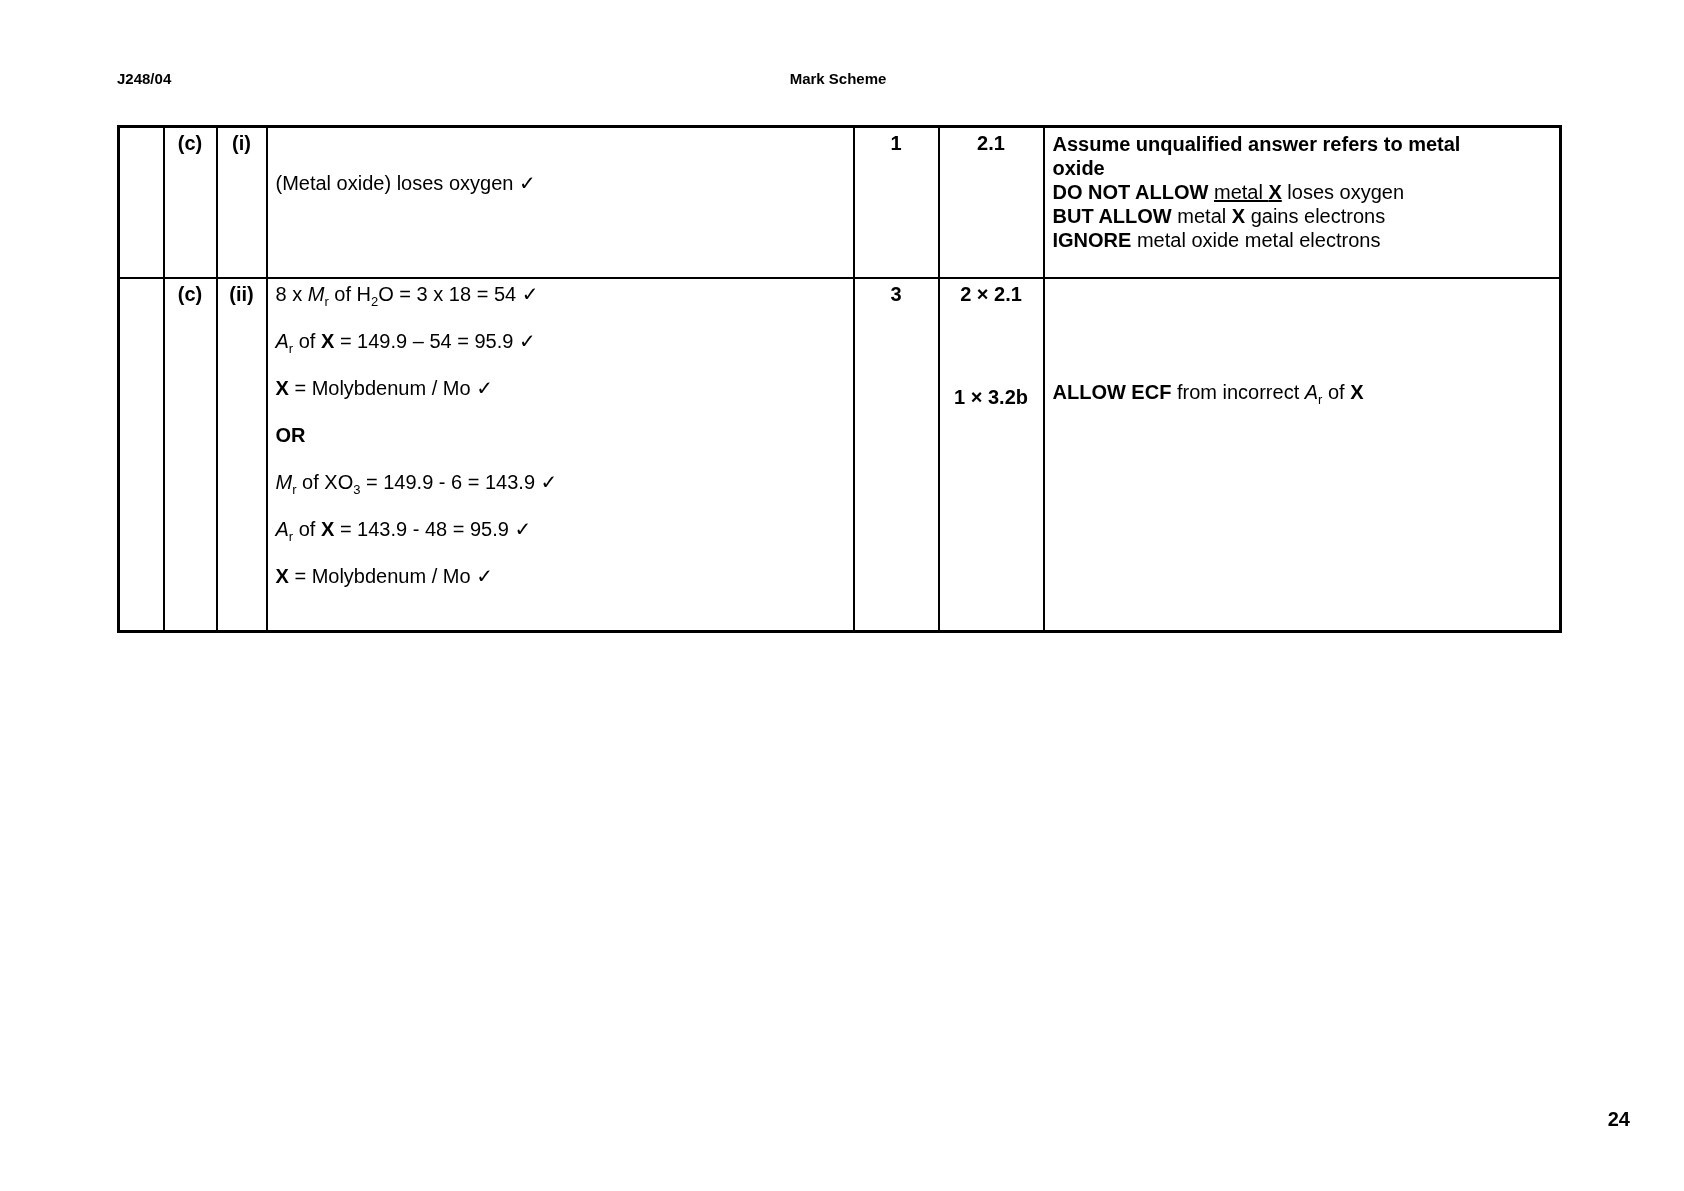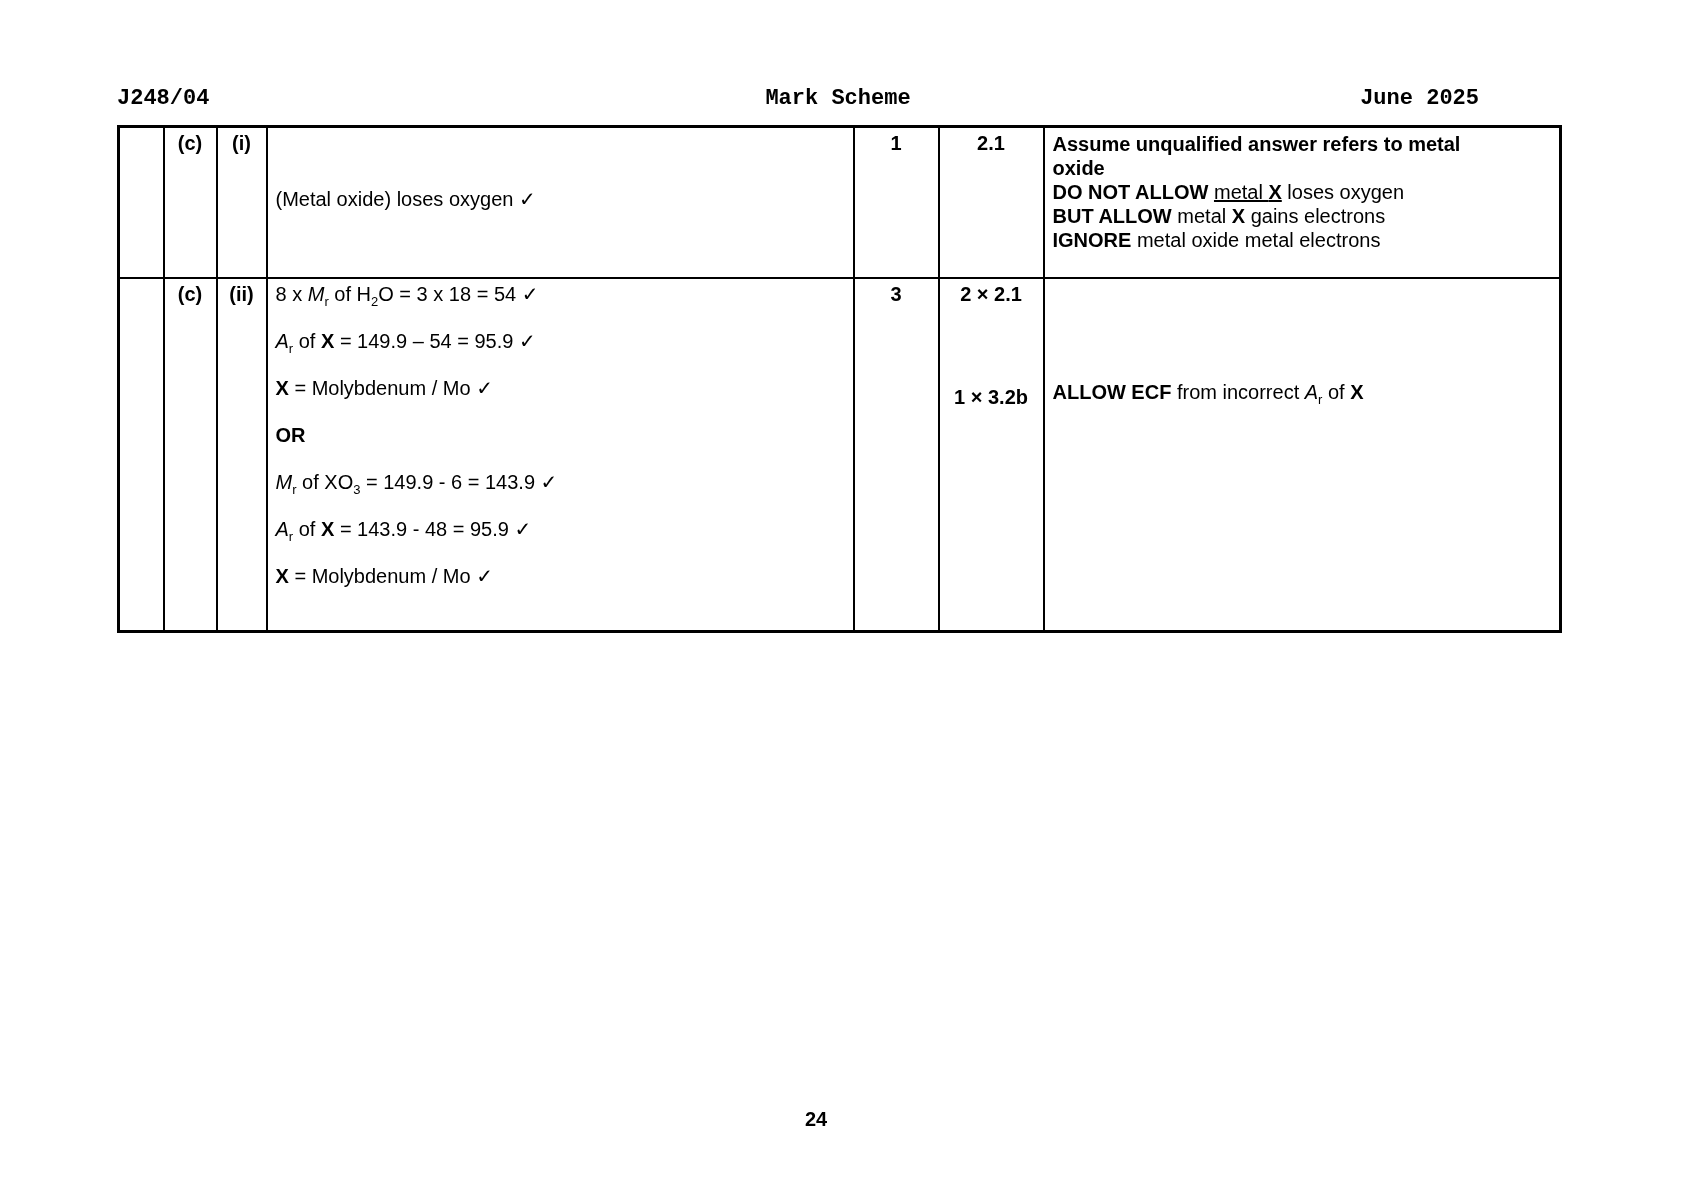--- a/index.html
+++ b/index.html
@@ -1,23 +1,23 @@
 <!DOCTYPE html>
 <html><head>
 <meta charset="utf-8">
 <style>
   html,body{margin:0;padding:0;}
   body{
     width:1684px;height:1191px;background:#ffffff;color:#000000;
     font-family:"Liberation Sans",sans-serif;position:relative;overflow:hidden;
   }
   .hdr{
-    position:absolute;top:86px;left:117px;width:1442px;
+    position:absolute;top:70px;left:117px;width:1442px;
     display:grid;grid-template-columns:1fr auto 1fr;
-    font-weight:bold;font-size:22px;font-family:Liberation Mono, monospace;
+    font-weight:bold;font-size:15px;
   }
   .hdr-left{text-align:left;}
   .hdr-center{text-align:left;}
   .hdr-right{text-align:right;padding-right:80px;}
 
   table.ms{
     position:absolute;top:125px;left:117px;width:1442px;
     border-collapse:collapse;border:3px solid #000;table-layout:fixed;
   }
   .ms th,.ms td{border:2px solid #000;vertical-align:top;padding:4px 8px;box-sizing:content-box;}
@@ -25,40 +25,39 @@
     font-size:20px;font-weight:bold;text-align:center;vertical-align:middle;
     height:44px;padding:2px 4px;line-height:22px;
   }
   tr.r1 td{height:141px;}
   tr.r2 td{height:343px;}
   .qnum,.qpart,.qsub{font-weight:bold;text-align:center;font-size:20px;padding:4px 2px;}
   .marks,.ao{font-weight:bold;text-align:center;font-size:20px;}
   .ans,.guid{font-size:20px;text-align:left;}
   .aline{line-height:23px;margin-bottom:24px;white-space:nowrap;}
   .gline{line-height:24px;}
-  .r1-answer{margin-top:56px;line-height:23px;}
+  .r1-answer{margin-top:40px;line-height:23px;}
   .ao-line{line-height:23px;}
   .ao-bottom{margin-top:80px;}
   .g2-line{margin-top:98px;line-height:23px;}
   sub{font-size:13px;line-height:0;}
   .seg-b{font-weight:bold;text-align:center;}
   .seg-i{font-style:italic;}
   .seg-u{text-decoration:underline;}
   .pagenum{
-    position:absolute;top:1108px;left:8px;width:1616px;
-    text-align:center;font-weight:bold;font-size:20px;
+    position:absolute;top:1108px;left:14px;width:1616px;
+    text-align:right;font-weight:bold;font-size:20px;
   }
 </style>
 </head>
 <body>
 
 <div class="hdr">
   <span class="hdr-left">J248/04</span>
   <span class="hdr-center">Mark Scheme</span>
-  <span class="hdr-right">June 2025</span>
 </div>
 
 <table class="ms">
   <colgroup>
     <col style="width:45px">
       <col style="width:53px">
       <col style="width:50px">
     <col style="width:587px">
       <col style="width:85px">
       <col style="width:105px">

